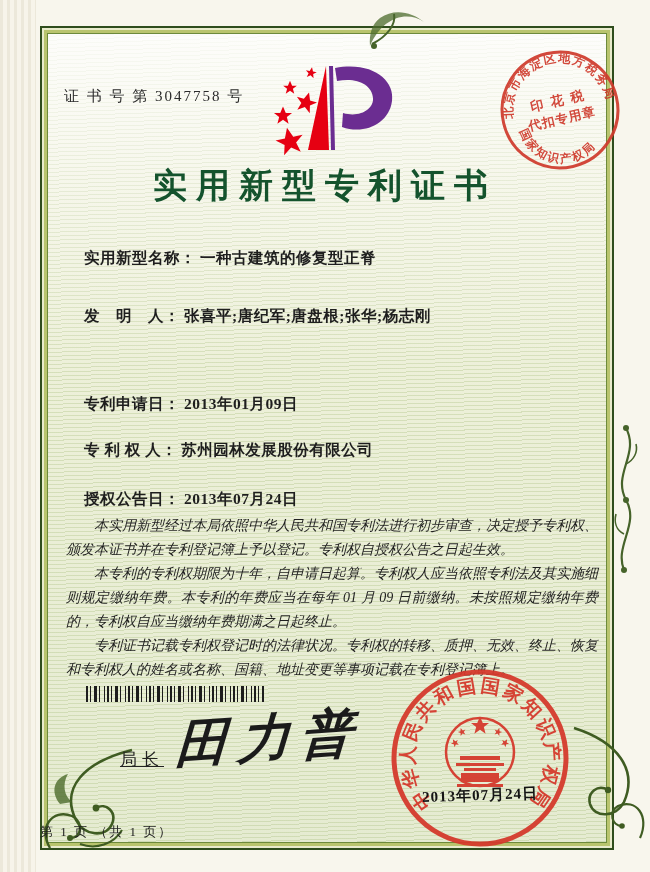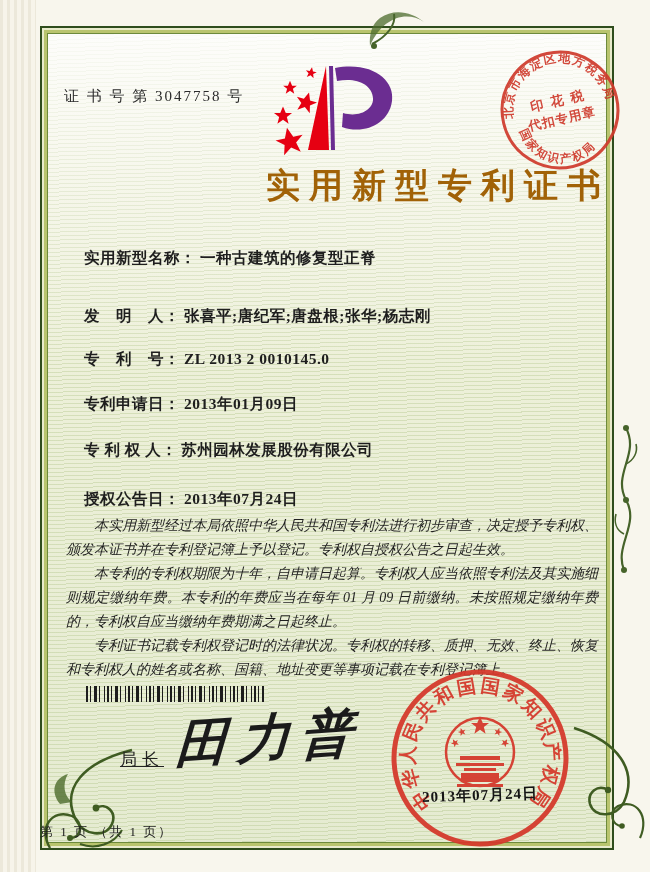--- a/index.html
+++ b/index.html
@@ -17,21 +17,21 @@
     position:absolute;left:40px;top:26px;width:570px;height:820px;
     border:2px solid #2f4d1d;
     box-shadow:inset 0 0 0 2px #e9ebcc, inset 0 0 0 5px #b9c46e, inset 0 0 0 6px #6d8a3b;
     background:
       linear-gradient(180deg, rgba(255,255,255,.85) 0%, rgba(255,255,255,.35) 20%, rgba(255,255,255,0) 42%),
       repeating-linear-gradient(178deg, rgba(158,183,112,.30) 0 1px, rgba(238,241,216,0) 1px 4px),
       linear-gradient(180deg,#f4f3e4 0%, #edf0d9 40%, #e5ebd1 100%);
   }
   .abs{position:absolute;}
   .cert-no{left:64px;top:66px;font-size:15px;letter-spacing:2px;color:#2a2a2a;margin-top:21px;}
-  .title{left:40px;top:163px;width:570px;text-align:right;font-size:34px;font-weight:bold;letter-spacing:9px;color:#a16207;}
+  .title{left:40px;top:163px;width:570px;text-align:center;font-size:34px;font-weight:bold;letter-spacing:9px;color:#14532d;}
   .field{left:84px;width:510px;font-size:15.5px;font-weight:bold;color:#1e1e1e;white-space:nowrap;letter-spacing:.5px;}
   .field .lab{margin-right:4px;}
   .paras{left:66px;top:514px;width:532px;font-size:14px;line-height:24px;text-align:justify;color:#1f1f1f;font-style:italic;}
   .paras p{margin:0;text-indent:2em;}
   .barcode{
     left:86px;top:686px;width:178px;height:16px;
     background:repeating-linear-gradient(90deg,#1d1d1d 0 2px,transparent 2px 4px,#1d1d1d 4px 5px,transparent 5px 8px,#1d1d1d 8px 11px,transparent 11px 13px,#1d1d1d 13px 14px,transparent 14px 18px,#1d1d1d 18px 19px,transparent 19px 21px);
   }
   .signer-title{left:120px;top:748px;font-size:17px;letter-spacing:5px;color:#222;text-decoration:underline;}
   .signature{
@@ -98,23 +98,20 @@
   </svg>
 
   <div class="abs title">实用新型专利证书</div>
 
   <div class="abs field" style="top:248px">
     <span class="lab">实用新型名称：</span><span>一种古建筑的修复型正脊</span>
   </div>
   <div class="abs field" style="top:306px">
     <span class="lab">发　明　人：</span><span>张喜平;唐纪军;唐盘根;张华;杨志刚</span>
   </div>
-  <div class="abs field" style="top:349px">
-    <span class="lab">专　利　号：</span><span>ZL 2013 2 0010145.0</span>
-  </div>
   <div class="abs field" style="top:394px">
     <span class="lab">专利申请日：</span><span>2013年01月09日</span>
   </div>
   <div class="abs field" style="top:440px">
     <span class="lab">专 利 权 人：</span><span>苏州园林发展股份有限公司</span>
   </div>
   <div class="abs field" style="top:489px">
     <span class="lab">授权公告日：</span><span>2013年07月24日</span>
   </div>
 

